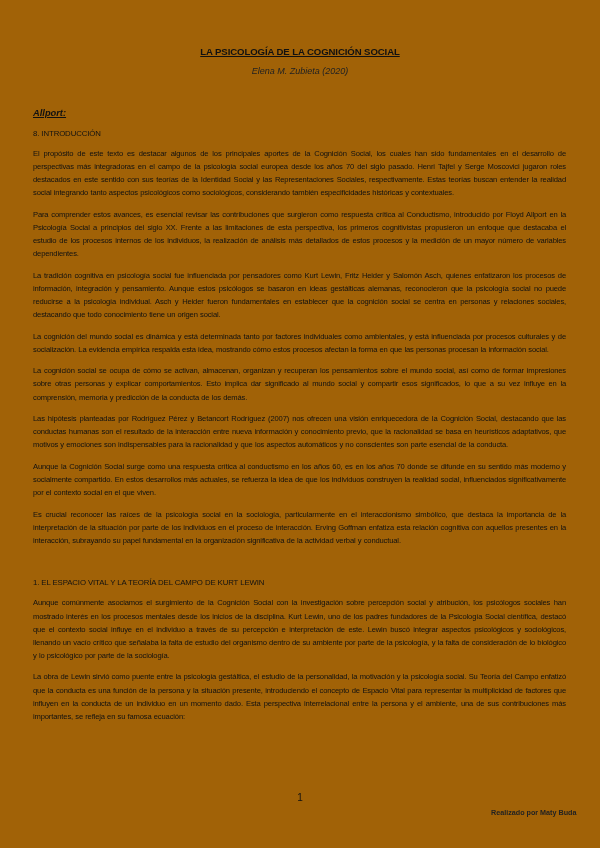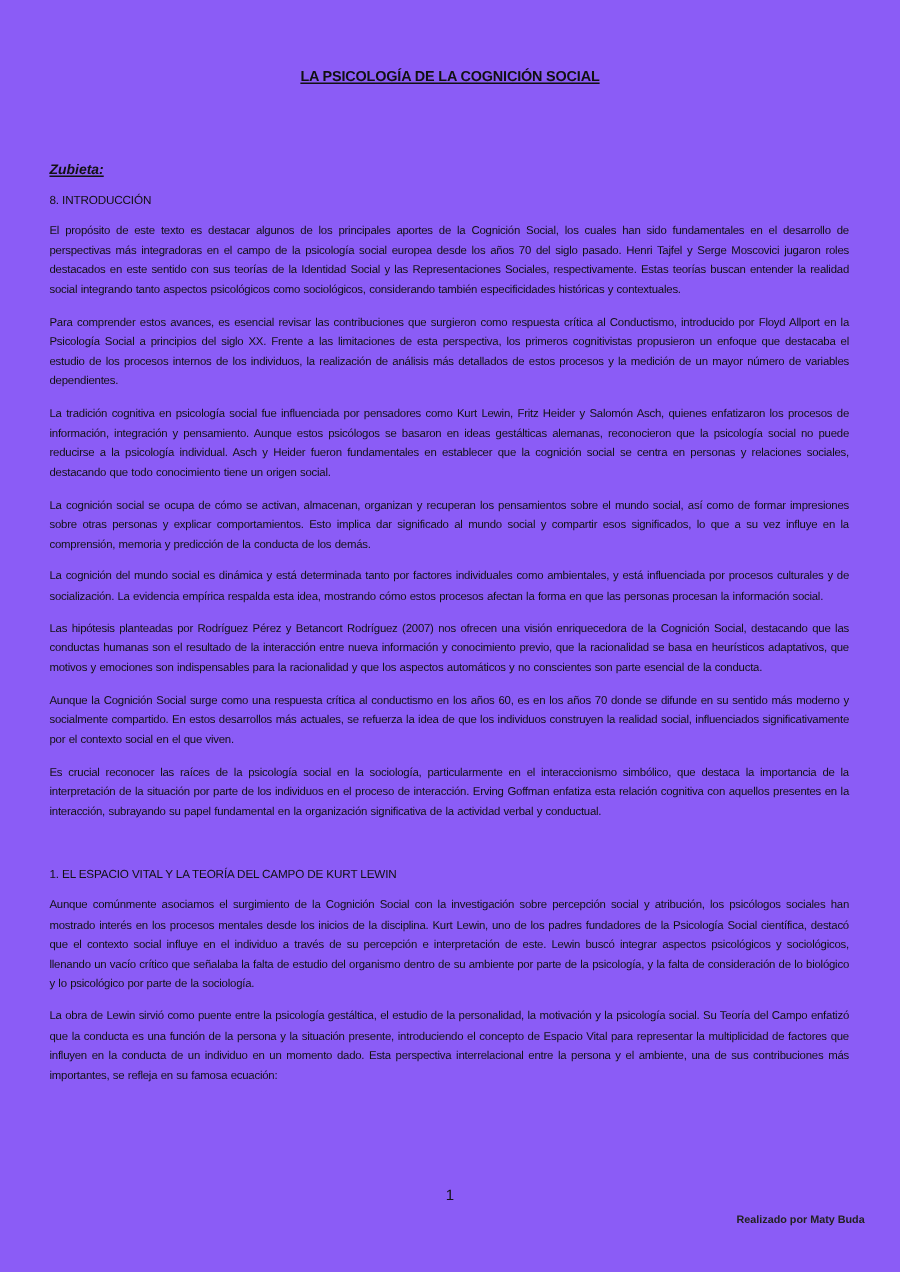--- a/index.html
+++ b/index.html
@@ -1,48 +1,49 @@
 <!DOCTYPE html>
 <html><head>
   <meta charset="utf-8">
   <style>
     html, body { margin: 0; padding: 0; background: #ffffff; }
     body { width: 600px; height: 848px; position: relative; overflow: hidden;
       font-family: "Liberation Sans", "DejaVu Sans", sans-serif; color: #111; }
-    .page { position: absolute; left: 0; top: 0; width: 600px; height: 848px; background: #8b5cf6; }
+    .page { position: absolute; left: 0; top: 0; width: 600px; height: 848px; background: #a16207; }
     .title { position: absolute; top: 46px; left: 0; width: 600px; text-align: center;
       font-size: 9.6px; font-weight: bold; text-decoration: underline; letter-spacing: -0.1px; }
     .author { position: absolute; top: 66px; left: 0; width: 600px; text-align: center;
       font-size: 9px; font-style: italic; color: #222; }
     .content { position: absolute; left: 33px; top: 107px; width: 533px; }
     .resumen { font-size: 9.3px; font-weight: bold; font-style: italic; text-decoration: underline;
       margin: 0 0 8px 0; line-height: 13px; }
     .section-heading { font-size: 7.8px; margin: 0 0 7px 0; line-height: 12px; letter-spacing: -0.1px; }
     .para { font-size: 7.6px; line-height: 13.1px; text-align: justify; margin: 0 0 8.5px 0;
       letter-spacing: -0.15px; word-spacing: 0.3px; }
     .section-gap { height: 22px; }
     .page-number { position: absolute; top: 792px; left: 0; width: 600px; text-align: center; font-size: 10px; }
     .footer-credit { position: absolute; top: 808px; left: 491px; font-size: 7.2px; font-weight: bold; color: #222; }
   </style>
 </head>
 <body>
 
 <div class="page">
   <div class="title">LA PSICOLOGÍA DE LA COGNICIÓN SOCIAL</div>
+  <div class="author">Elena M. Zubieta (2020)</div>
 
   <div class="content">
-    <div class="resumen">Zubieta:</div>
+    <div class="resumen">Allport:</div>
 
     <div>
       <div class="section-heading">8. INTRODUCCIÓN</div>
       <p class="para">El propósito de este texto es destacar algunos de los principales aportes de la Cognición Social, los cuales han sido fundamentales en el desarrollo de perspectivas más integradoras en el campo de la psicología social europea desde los años 70 del siglo pasado. Henri Tajfel y Serge Moscovici jugaron roles destacados en este sentido con sus teorías de la Identidad Social y las Representaciones Sociales, respectivamente. Estas teorías buscan entender la realidad social integrando tanto aspectos psicológicos como sociológicos, considerando también especificidades históricas y contextuales.</p>
       <p class="para">Para comprender estos avances, es esencial revisar las contribuciones que surgieron como respuesta crítica al Conductismo, introducido por Floyd Allport en la Psicología Social a principios del siglo XX. Frente a las limitaciones de esta perspectiva, los primeros cognitivistas propusieron un enfoque que destacaba el estudio de los procesos internos de los individuos, la realización de análisis más detallados de estos procesos y la medición de un mayor número de variables dependientes.</p>
       <p class="para">La tradición cognitiva en psicología social fue influenciada por pensadores como Kurt Lewin, Fritz Heider y Salomón Asch, quienes enfatizaron los procesos de información, integración y pensamiento. Aunque estos psicólogos se basaron en ideas gestálticas alemanas, reconocieron que la psicología social no puede reducirse a la psicología individual. Asch y Heider fueron fundamentales en establecer que la cognición social se centra en personas y relaciones sociales, destacando que todo conocimiento tiene un origen social.</p>
+      <p class="para">La cognición del mundo social es dinámica y está determinada tanto por factores individuales como ambientales, y está influenciada por procesos culturales y de socialización. La evidencia empírica respalda esta idea, mostrando cómo estos procesos afectan la forma en que las personas procesan la información social.</p>
       <p class="para">La cognición social se ocupa de cómo se activan, almacenan, organizan y recuperan los pensamientos sobre el mundo social, así como de formar impresiones sobre otras personas y explicar comportamientos. Esto implica dar significado al mundo social y compartir esos significados, lo que a su vez influye en la comprensión, memoria y predicción de la conducta de los demás.</p>
-      <p class="para">La cognición del mundo social es dinámica y está determinada tanto por factores individuales como ambientales, y está influenciada por procesos culturales y de socialización. La evidencia empírica respalda esta idea, mostrando cómo estos procesos afectan la forma en que las personas procesan la información social.</p>
       <p class="para">Las hipótesis planteadas por Rodríguez Pérez y Betancort Rodríguez (2007) nos ofrecen una visión enriquecedora de la Cognición Social, destacando que las conductas humanas son el resultado de la interacción entre nueva información y conocimiento previo, que la racionalidad se basa en heurísticos adaptativos, que motivos y emociones son indispensables para la racionalidad y que los aspectos automáticos y no conscientes son parte esencial de la conducta.</p>
       <p class="para">Aunque la Cognición Social surge como una respuesta crítica al conductismo en los años 60, es en los años 70 donde se difunde en su sentido más moderno y socialmente compartido. En estos desarrollos más actuales, se refuerza la idea de que los individuos construyen la realidad social, influenciados significativamente por el contexto social en el que viven.</p>
       <p class="para">Es crucial reconocer las raíces de la psicología social en la sociología, particularmente en el interaccionismo simbólico, que destaca la importancia de la interpretación de la situación por parte de los individuos en el proceso de interacción. Erving Goffman enfatiza esta relación cognitiva con aquellos presentes en la interacción, subrayando su papel fundamental en la organización significativa de la actividad verbal y conductual.</p>
     </div>
 
     <div class="section-gap"></div>
 
     <div>
       <div class="section-heading">1. EL ESPACIO VITAL Y LA TEORÍA DEL CAMPO DE KURT LEWIN</div>
       <p class="para">Aunque comúnmente asociamos el surgimiento de la Cognición Social con la investigación sobre percepción social y atribución, los psicólogos sociales han mostrado interés en los procesos mentales desde los inicios de la disciplina. Kurt Lewin, uno de los padres fundadores de la Psicología Social científica, destacó que el contexto social influye en el individuo a través de su percepción e interpretación de este. Lewin buscó integrar aspectos psicológicos y sociológicos, llenando un vacío crítico que señalaba la falta de estudio del organismo dentro de su ambiente por parte de la psicología, y la falta de consideración de lo biológico y lo psicológico por parte de la sociología.</p>

